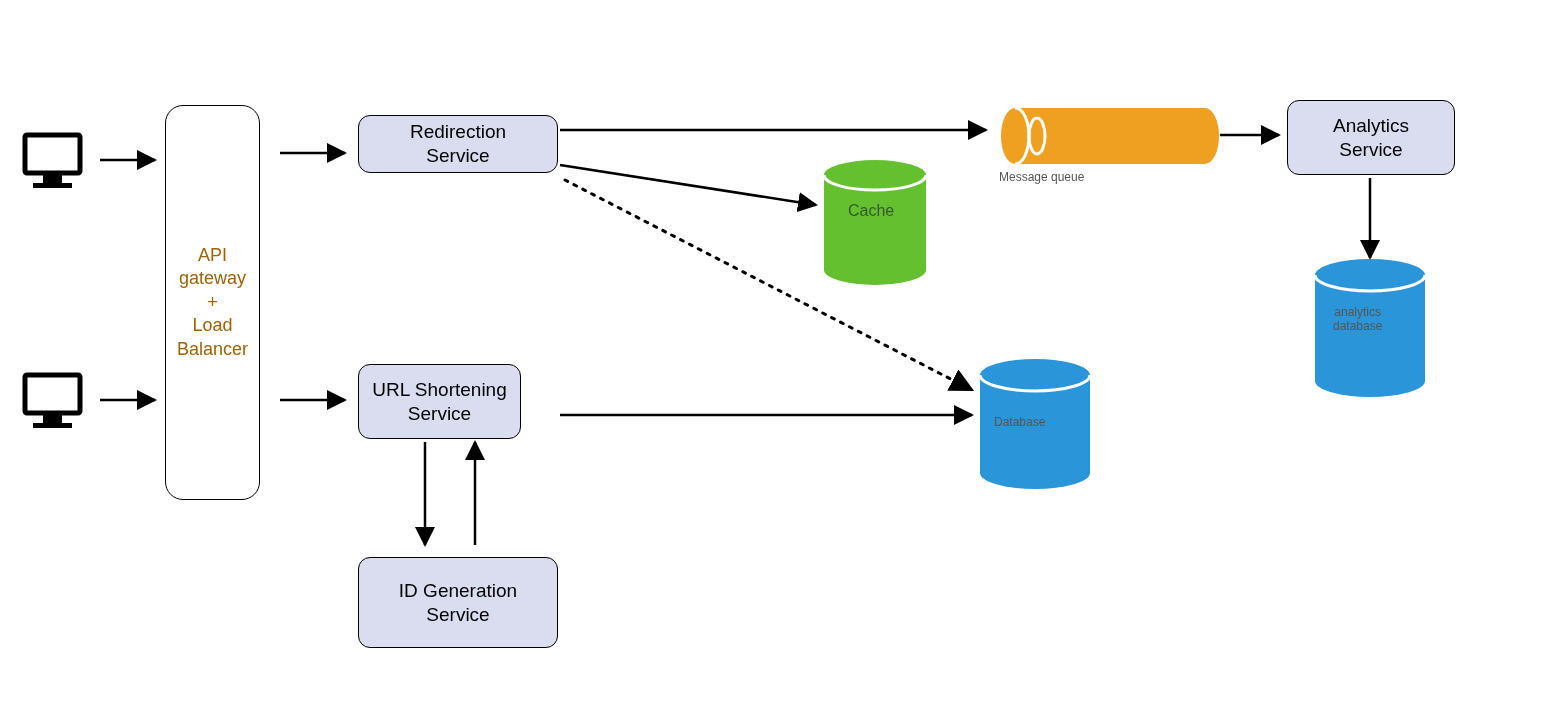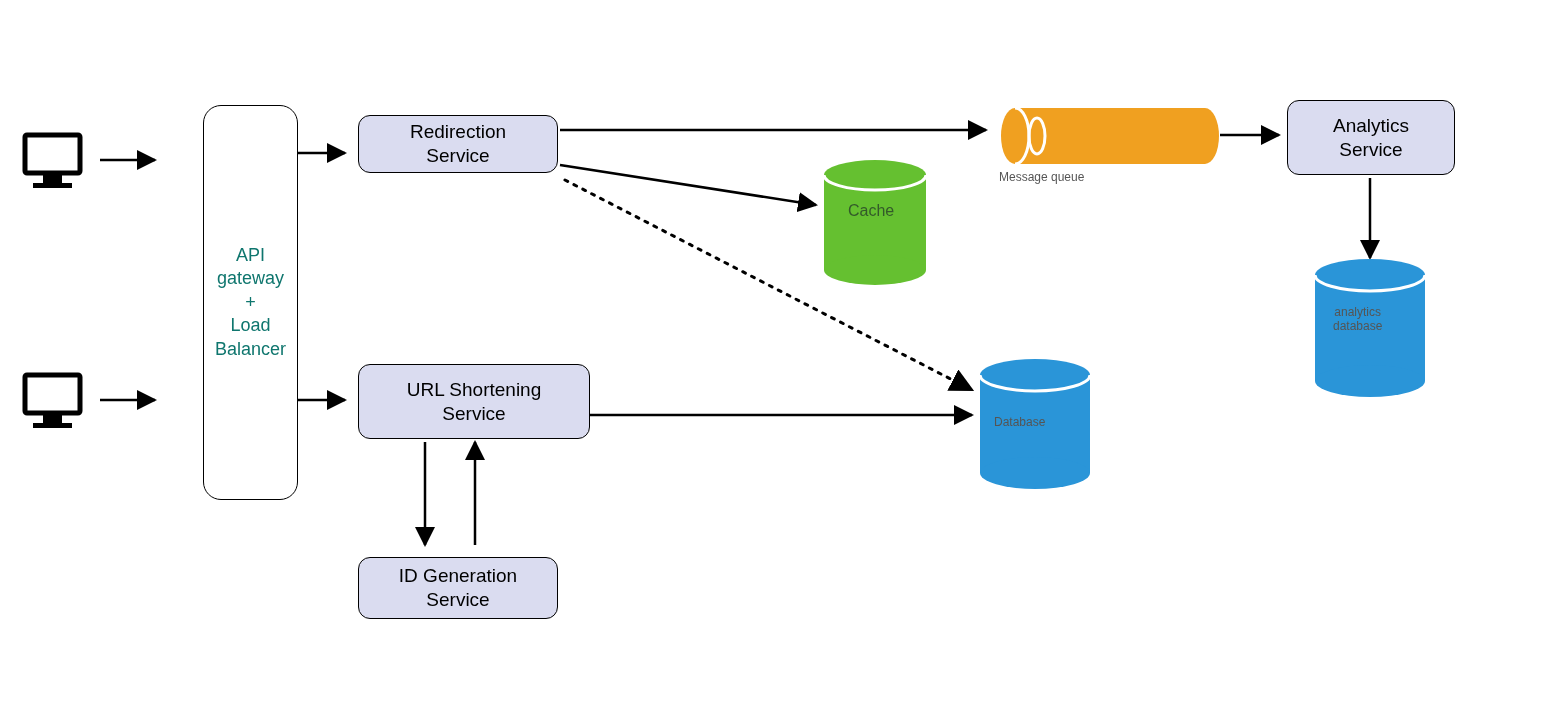--- a/index.html
+++ b/index.html
@@ -30,24 +30,23 @@
     position: absolute;
     background: #ffffff;
     border: 1.5px solid #000;
     border-radius: 18px;
     display: flex;
     align-items: center;
     justify-content: center;
     text-align: center;
     font-size: 18px;
     line-height: 1.3;
-    color: #0f766e;
+    color: #a16207;
     box-sizing: border-box;
     padding: 16px;
-    margin-left: 38px;
   }
   .label {
     position: absolute;
     color: #555;
     font-size: 12px;
   }
   .label-in {
     color: #335a2a;
     font-size: 16px;
   }
@@ -135,24 +134,24 @@
 
 <div class="gateway-box" style="left:165px; top:105px; width:95px; height:395px; white-space:pre-line;">API
 gateway
 +
 Load
 Balancer</div>
 
 <div class="service-box" style="left:358px; top:115px; width:200px; height:58px; white-space:pre-line;">Redirection
 Service</div>
 
-<div class="service-box" style="left:358px; top:364px; width:232px; height:75px; white-space:pre-line;">URL Shortening
+<div class="service-box" style="left:358px; top:364px; width:163px; height:75px; white-space:pre-line;">URL Shortening
 Service</div>
 
-<div class="service-box" style="left:358px; top:557px; width:200px; height:62px; white-space:pre-line;">ID Generation
+<div class="service-box" style="left:358px; top:557px; width:200px; height:91px; white-space:pre-line;">ID Generation
 Service</div>
 
 <div class="service-box" style="left:1287px; top:100px; width:168px; height:75px; white-space:pre-line;">Analytics
 Service</div>
 
 <div class="label label-in" style="left:848px; top:202px;">Cache</div>
 
 <div class="label" style="left:994px; top:415px; color:#555;">Database</div>
 
 <div class="label" style="left:1333px; top:305px; text-align:center; white-space:pre-line; color:#555; line-height:1.2;">analytics

